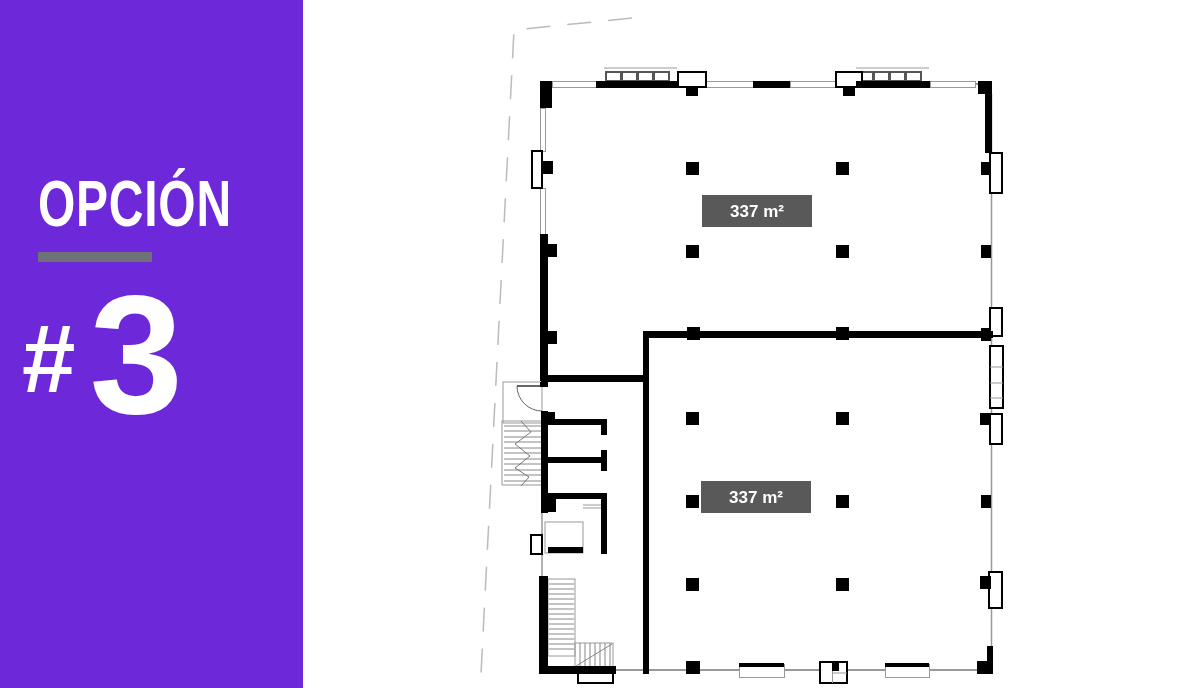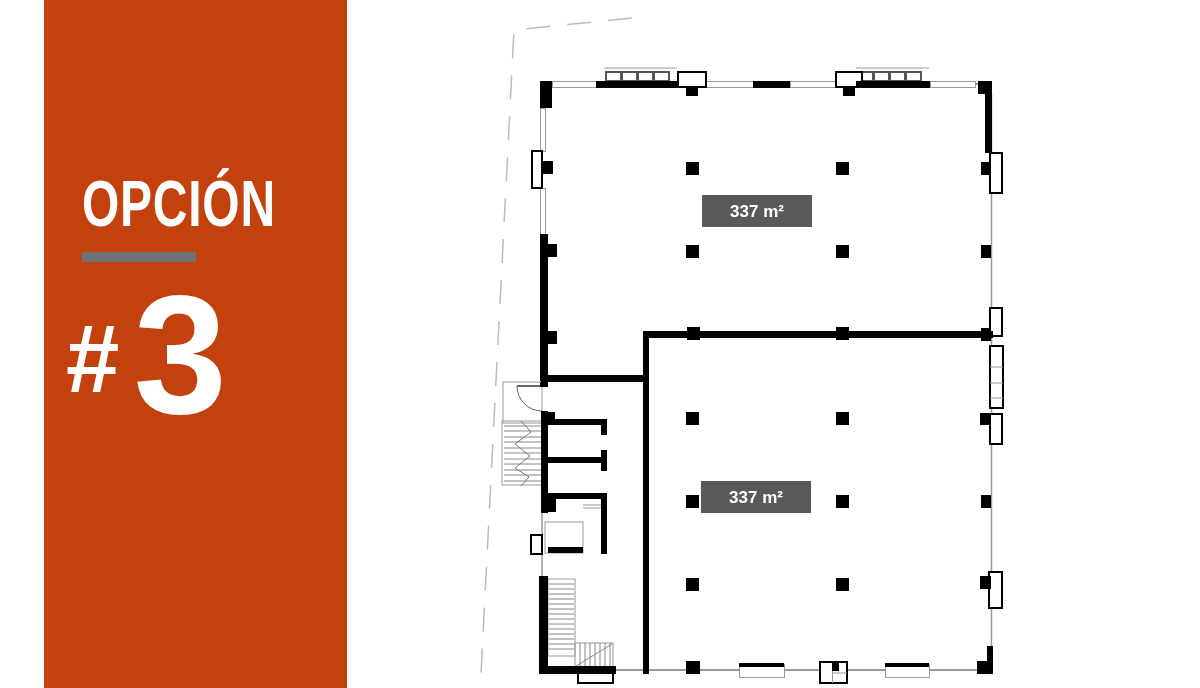--- a/index.html
+++ b/index.html
@@ -1,19 +1,19 @@
 <!DOCTYPE html>
 <html><head>
 <meta charset="utf-8">
 <style>
   html,body{margin:0;padding:0;background:#fff;}
   .page{position:relative;width:1200px;height:688px;background:#fff;overflow:hidden;
         font-family:"Liberation Sans","DejaVu Sans",sans-serif;}
   
-  .sidebar{position:absolute;left:0;top:0;width:303px;height:688px;background:#c2410c;margin-left:44px;}
+  .sidebar{position:absolute;left:0;top:0;width:303px;height:688px;background:#6d28d9;}
   .option-title{position:absolute;left:38px;top:172px;color:#fff;font-size:64px;font-weight:bold;
                 letter-spacing:1px;line-height:1;transform:scaleX(0.75);transform-origin:left top;
                 white-space:nowrap;}
   .accent-bar{position:absolute;left:38px;top:252px;width:114px;height:10px;background:#6e7277;}
   .option-number{position:absolute;left:22px;top:278px;display:flex;align-items:flex-end;color:#fff;}
   .option-number .hash{font-size:96px;font-weight:bold;line-height:1;margin-bottom:26px;}
   .option-number .num{font-size:168px;font-weight:bold;line-height:0.92;margin-left:14px;}
   
   .plan-area{position:absolute;left:0;top:16px;width:1184px;height:688px;}
   svg{position:absolute;left:0;top:0;}

